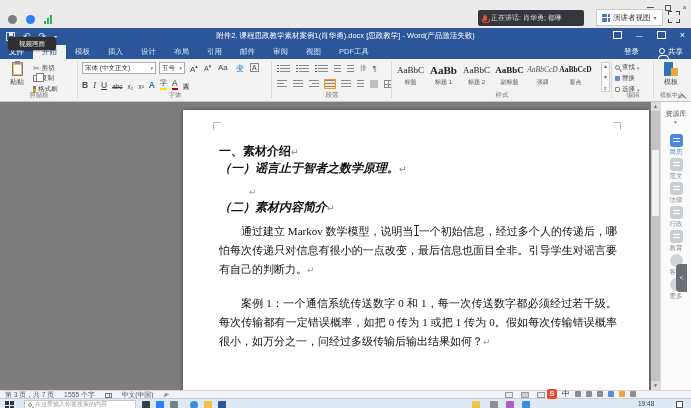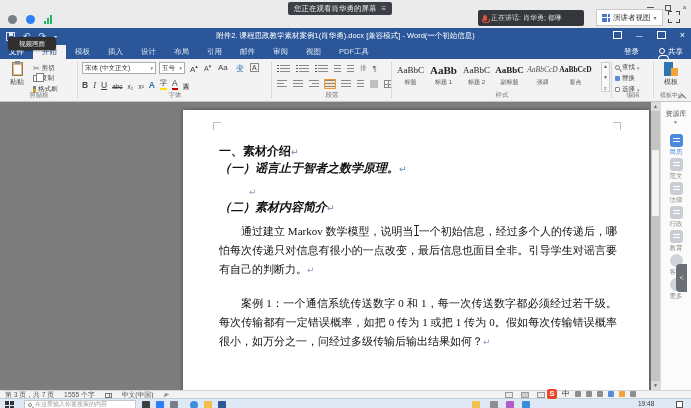--- a/index.html
+++ b/index.html
@@ -193,24 +193,20 @@
   .tb-mag { width:4px; height:4px; border:1px solid #888; border-radius:50%; position:relative; flex:none; }
   .tb-mag::after { content:""; position:absolute; left:3px; top:3px; width:2px; height:1px; background:#888; transform:rotate(45deg); }
   .tb-ic { position:absolute; top:2px; width:8px; height:8px; border-radius:1px; }
   #tb-time { position:absolute; left:638px; top:1px; font-size:6.5px; color:#333; }
   #tb-notif { position:absolute; left:676px; top:2px; width:7px; height:7px; border:1px solid #555; background:#fff; }
 </style>
 </head>
 <body>
 
 <div id="meeting-strip" class="abs">
-  <div id="banner-pill" class="abs">
-    <span>您正在观看肖华勇的屏幕</span>
-    <span id="banner-menu">≡</span>
-  </div>
   <div id="meet-win-controls" class="abs">
     <span class="meet-min"></span>
     <span class="meet-max"></span>
     <span>×</span>
   </div>
   <div id="left-badges" class="abs">
     <span class="badge-circle bc-gray"></span>
     <span class="badge-circle bc-blue"></span>
     <span id="signal-bars">
       <i style="height:3px"></i>
@@ -241,21 +237,21 @@
     </div>
 </div>
 
 <div id="title-bar" class="abs"></div>
 <div id="qat" class="abs">
   <span class="save-ic"></span>
   <span>↶</span>
   <span>↷</span>
   <span style="font-size:6px">▾</span>
 </div>
-<div id="doc-title" class="abs">附件2. 课程思政教学素材案例1(肖华勇).docx [兼容模式] - Word(一个初始信息)</div>
+<div id="doc-title" class="abs">附件2. 课程思政教学素材案例1(肖华勇).docx [思政教学] - Word(产品激活失败)</div>
 <div id="word-win-controls" class="abs">
   <span class="ribbon-opt"></span>
   <span style="font-size:7px">—</span>
   <span class="ribbon-opt"></span>
   <span>×</span>
 </div>
 <div id="qat-badge" class="abs">视频画面</div>
 
 <div id="ribbon-tabs" class="abs">
   <span class="rtab" style="font-weight:bold">文件</span>

